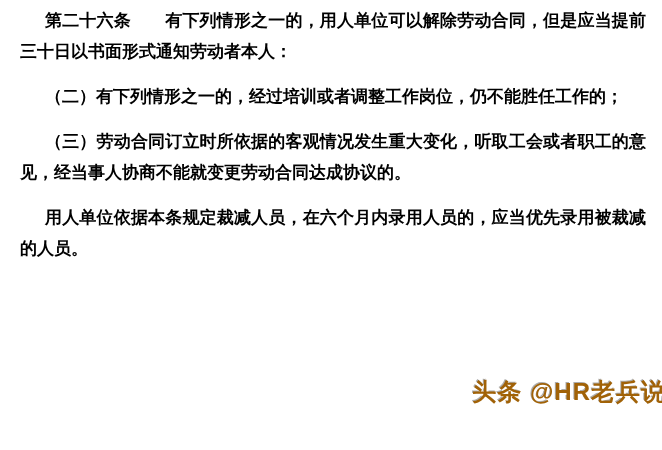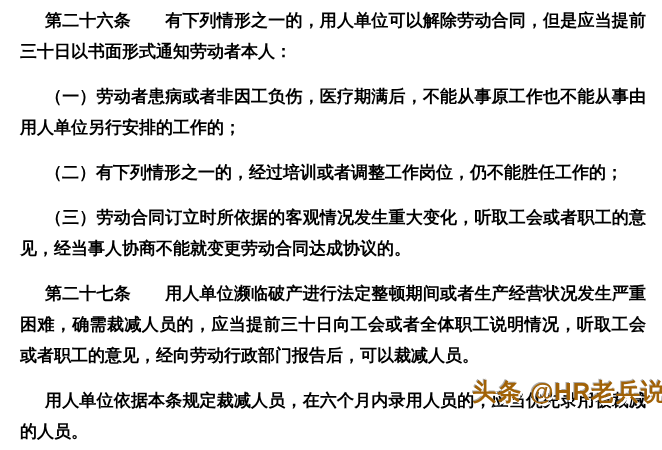--- a/index.html
+++ b/index.html
@@ -48,19 +48,17 @@
     text-shadow: 2px 2px 0 #ffffff, -1px -1px 0 rgba(70,70,70,0.45);
     white-space: nowrap;
     user-select: none;
   }
 </style>
 </head>
 <body>
 
 <main class="page">
   <p class="para">第二十六条　　有下列情形之一的，用人单位可以解除劳动合同，但是应当提前三十日以书面形式通知劳动者本人：</p>
-  <p class="para">（一）劳动者患病或者非因工负伤，医疗期满后，不能从事原工作也不能从事由用人单位另行安排的工作的；</p>
   <p class="para">（二）有下列情形之一的，经过培训或者调整工作岗位，仍不能胜任工作的；</p>
   <p class="para">（三）劳动合同订立时所依据的客观情况发生重大变化，听取工会或者职工的意见，经当事人协商不能就变更劳动合同达成协议的。</p>
-  <p class="para">第二十七条　　用人单位濒临破产进行法定整顿期间或者生产经营状况发生严重困难，确需裁减人员的，应当提前三十日向工会或者全体职工说明情况，听取工会或者职工的意见，经向劳动行政部门报告后，可以裁减人员。</p>
   <p class="para">用人单位依据本条规定裁减人员，在六个月内录用人员的，应当优先录用被裁减的人员。</p>
   <div class="watermark">头条 @HR老兵说</div>
 </main>
 
 </body></html>

